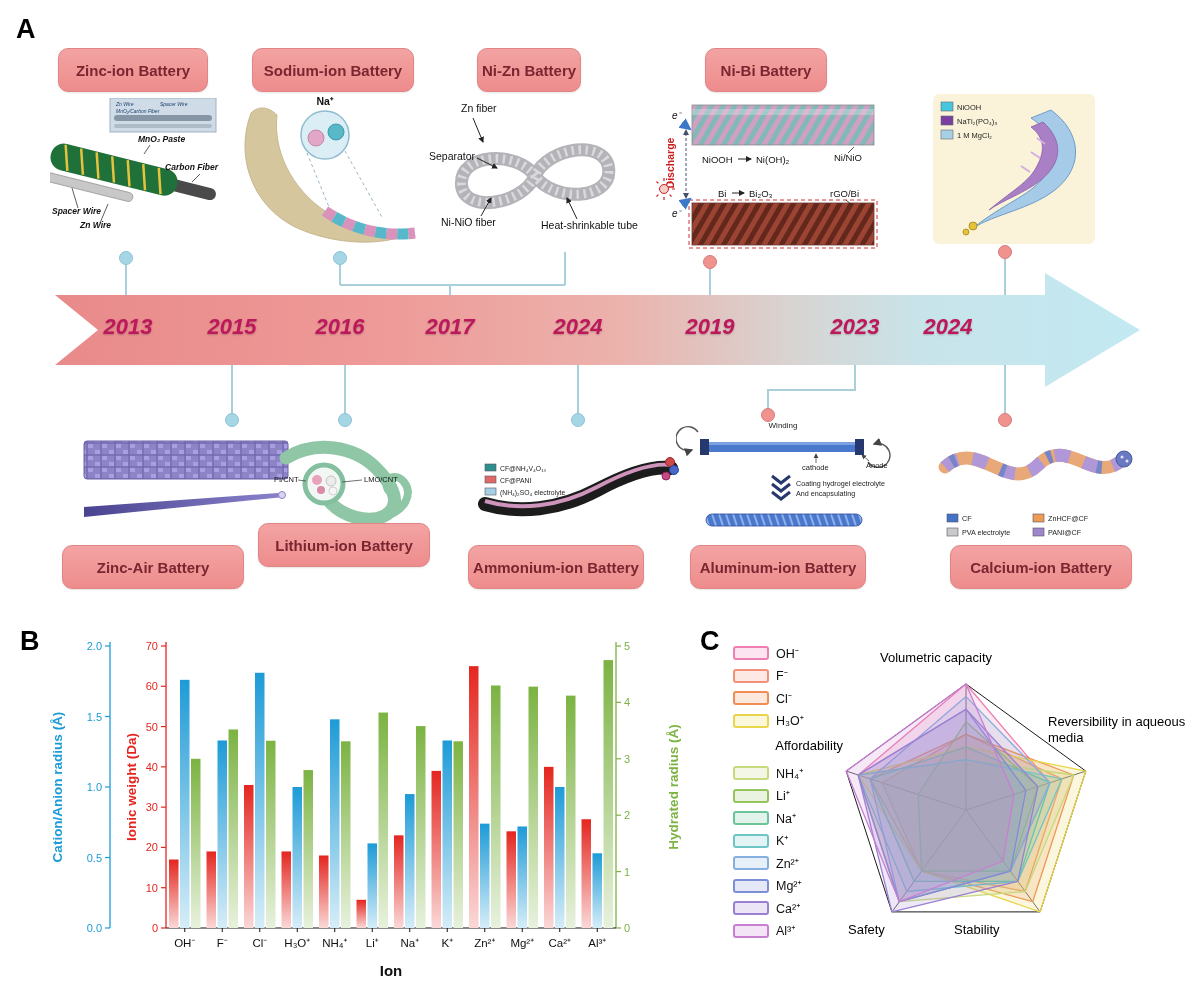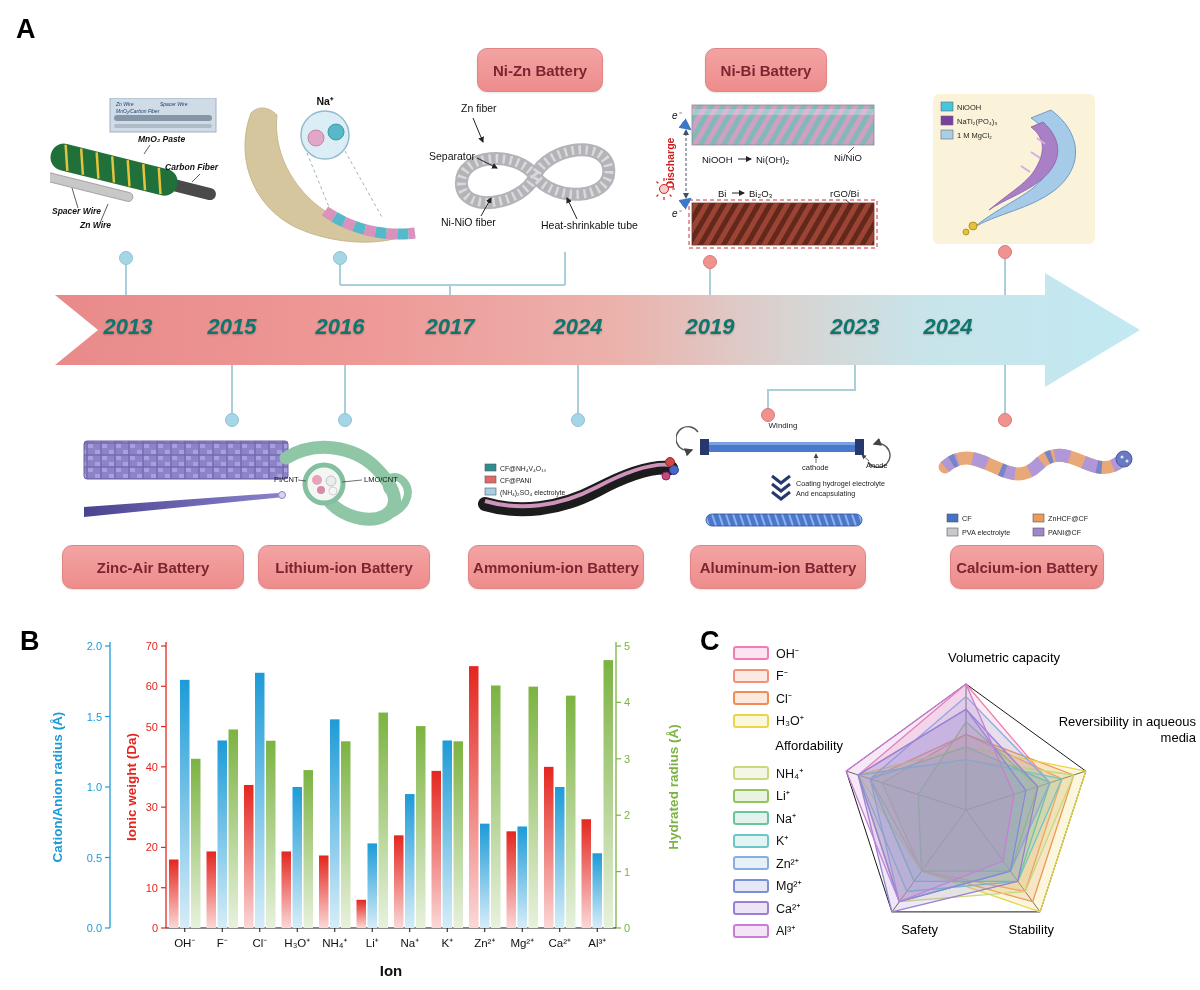--- a/index.html
+++ b/index.html
@@ -1,49 +1,51 @@
 <!DOCTYPE html>
 <html><head>
 <meta charset="utf-8">
 <style>
   *{margin:0;padding:0;box-sizing:border-box}
   body{font-family:"Liberation Sans",sans-serif;background:#fff}
   .page{position:relative;width:1200px;height:990px;background:#fff;overflow:hidden}
   .panel-letter{position:absolute;font-size:27px;font-weight:bold;color:#000;z-index:5}
   .batt-label{position:absolute;height:44px;background:linear-gradient(180deg,#f3a3a3,#ee8c8c);border:1px solid #e08484;border-radius:10px;display:flex;align-items:center;justify-content:center;color:#7a2630;font-weight:bold;font-size:15px;text-align:center;box-shadow:0 1px 2px rgba(0,0,0,.10);z-index:4}
-  .year{position:absolute;top:314px;transform:translateX(-50%);color:#0f766e;font-size:22px;font-weight:bold;font-style:italic;text-shadow:0 1px 2px rgba(90,60,60,.35);z-index:3}
+  .year{position:absolute;top:314px;transform:translateX(-50%);color:#be185d;font-size:22px;font-weight:bold;font-style:italic;text-shadow:0 1px 2px rgba(90,60,60,.35);z-index:3}
   .illus{position:absolute;z-index:2}
   .conn{position:absolute;left:0;top:240px;z-index:1}
   .arrowsvg{position:absolute;left:50px;top:262px;z-index:2}
   svg text{font-family:"Liberation Sans",sans-serif}
   .serif{font-family:"Liberation Serif",serif}
   .chartsvg{position:absolute;z-index:2}
   .c-legend{position:absolute;z-index:4}
   .c-leg{display:flex;align-items:center;height:22.5px}
   .c-leg-box{width:36px;height:14px;border:2px solid #888;border-radius:3px;background:#eee;flex:0 0 auto}
   .c-leg-lab{margin-left:7px;font-size:12.5px;color:#111}
-  .radar-label{position:absolute;font-size:13px;color:#000;text-align:right;z-index:4;line-height:1.25}
+  .radar-label{position:absolute;font-size:13px;color:#000;text-align:left;z-index:4;line-height:1.25}
 </style>
 </head>
 <body>
 
 <div class="page">
 
   <div class="panel-letter" style="left:16px;top:14px">A</div>
   <div class="panel-letter" style="left:20px;top:626px">B</div>
   <div class="panel-letter" style="left:700px;top:626px">C</div>
 
-  <div class="batt-label" style="left:477px;top:48px;width:126px">Ni-Zn Battery</div>
+  <div class="batt-label" style="left:58px;top:48px;width:150px">Zinc-ion Battery</div>
+  <div class="batt-label" style="left:252px;top:48px;width:162px">Sodium-ion Battery</div>
+  <div class="batt-label" style="left:477px;top:48px;width:104px">Ni-Zn Battery</div>
   <div class="batt-label" style="left:705px;top:48px;width:122px">Ni-Bi Battery</div>
 
   <div class="batt-label" style="left:62px;top:545px;width:182px">Zinc-Air Battery</div>
-  <div class="batt-label" style="left:258px;top:545px;width:172px">Lithium-ion Battery</div>
+  <div class="batt-label" style="left:258px;top:523px;width:172px">Lithium-ion Battery</div>
   <div class="batt-label" style="left:468px;top:545px;width:176px">Ammonium-ion Battery</div>
   <div class="batt-label" style="left:690px;top:545px;width:176px">Aluminum-ion Battery</div>
-  <div class="batt-label" style="left:950px;top:545px;width:154px">Calcium-ion Battery</div>
+  <div class="batt-label" style="left:950px;top:545px;width:182px">Calcium-ion Battery</div>
 
   <svg class="conn" width="1200" height="210" viewBox="0 0 1200 210">
     <g stroke="#a9cfdb" stroke-width="2" fill="none">
       <path d="M126,18 V58"></path>
       <path d="M340,18 V45 M340,45 H565 M565,45 V12 M450,45 V58"></path>
       <path d="M710,22 V58"></path>
       <path d="M1005,12 V58"></path>
       <path d="M232,122 V180"></path>
       <path d="M345,122 V180"></path>
       <path d="M578,122 V180"></path>

